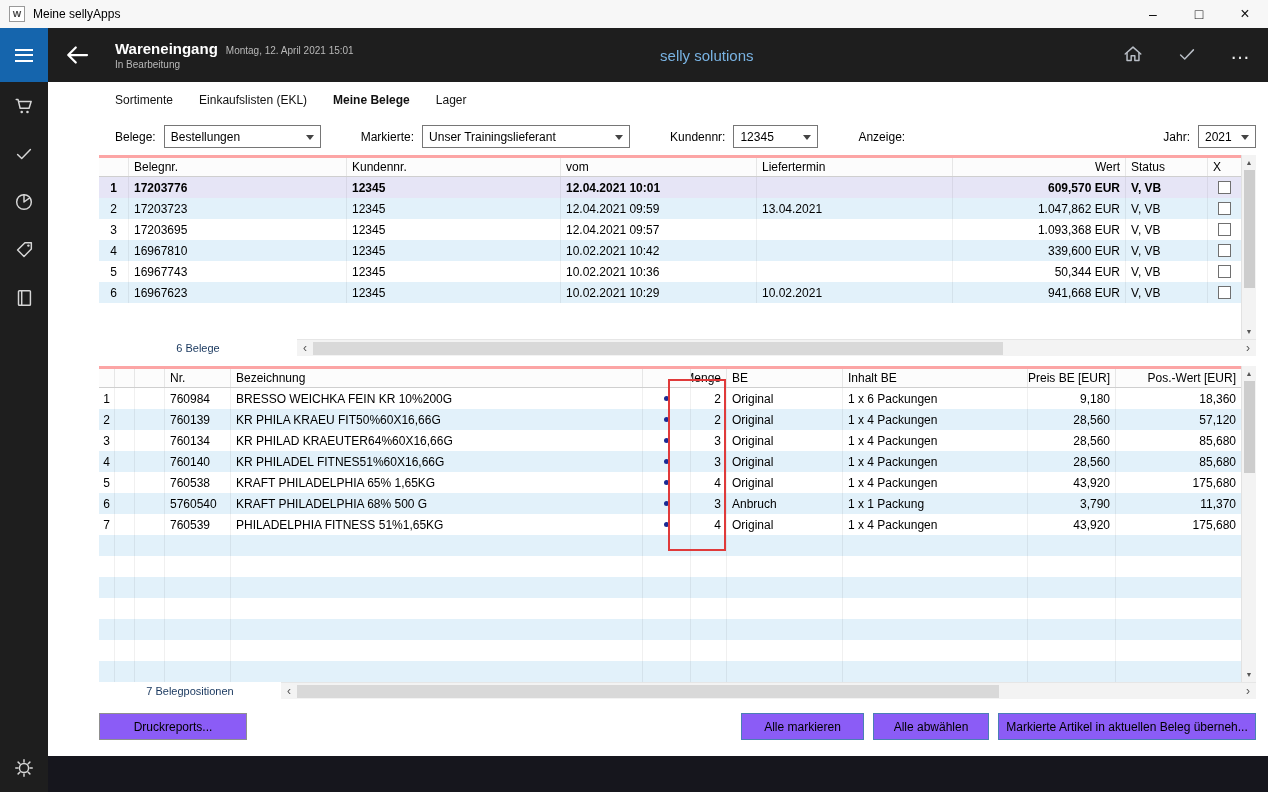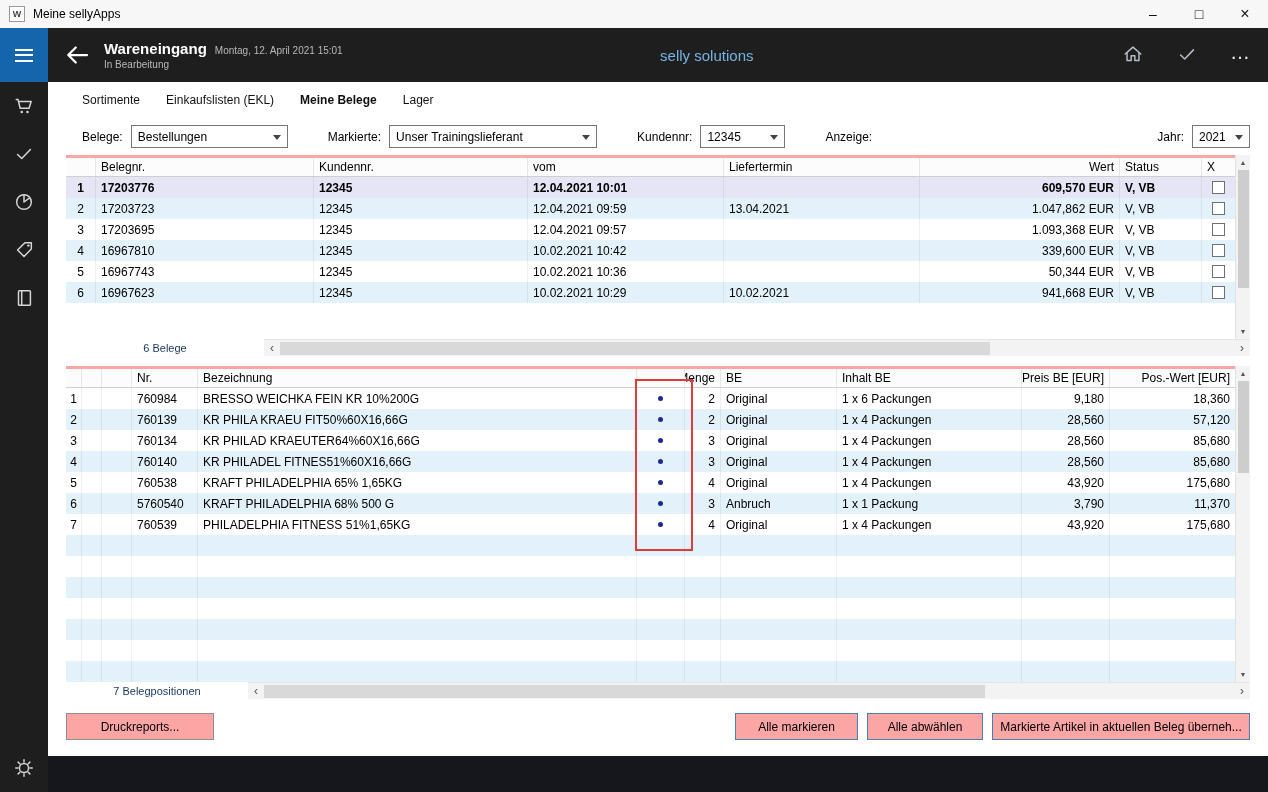--- a/index.html
+++ b/index.html
@@ -26,32 +26,32 @@
   .side-icon { height:48px; display:flex; align-items:center; justify-content:center; }
   .side-icon svg { width:22px; height:22px; }
   .side-icon.settings { margin-top:auto; }
 
   .main { flex:1; display:flex; flex-direction:column; min-width:0; }
 
   
   .header { height:54px; background:#1e1e1e; color:#fff; display:flex; align-items:center;
             padding:0 16px 0 14px; position:relative; flex:0 0 auto; }
   .back-btn { width:30px; height:30px; display:flex; align-items:center; justify-content:center; }
-  .title-block { margin-left:12px; display:flex; flex-direction:column; justify-content:center; }
+  .title-block { margin-left:23px; display:flex; flex-direction:column; justify-content:center; }
   .title-row { display:flex; align-items:baseline; gap:8px; }
   .page-title { font-size:15px; font-weight:bold; }
   .page-datetime { font-size:10px; color:#b9b9b9; }
   .page-status { font-size:10px; color:#b9b9b9; margin-top:2px; }
   .brand { position:absolute; left:54%; transform:translateX(-50%); color:#79b3e3; font-size:15px; }
   .header-icons { margin-left:auto; display:flex; align-items:center; gap:32px; }
   .hicon svg { width:22px; height:22px; }
   .more-btn { font-size:20px; color:#eee; letter-spacing:2px; line-height:12px; padding-bottom:6px; }
 
   
-  .content { flex:1; background:#fff; padding:0 18px; display:flex; flex-direction:column; min-height:0; }
+  .content { flex:1; background:#fff; padding:0 12px; display:flex; flex-direction:column; min-height:0;margin-left:39px; }
 
   .tabs { height:36px; display:flex; align-items:center; gap:26px; padding-left:16px; flex:0 0 auto; }
   .tab { font-size:12px; color:#111; cursor:default; }
   .tab.active { font-weight:bold; }
 
   .filters { height:37px; display:flex; align-items:center; padding-left:16px; flex:0 0 auto; }
   .fgroup { display:flex; align-items:center; margin-right:40px; }
   .fgroup:last-child { margin-right:0; margin-left:auto; }
   .flabel { margin-right:8px; white-space:nowrap; }
   .fselect { height:23px; border:1px solid #767676; background:#fff; display:flex; align-items:center;
@@ -104,21 +104,21 @@
   .hs-arrow.right { margin-left:auto; }
   .hs-thumb { width:72%; height:13px; background:#d9d9d9; }
 
   .annotation { position:absolute; left:569px; top:13px; width:58px; height:172px;
                 border:2px solid #e03a3a; z-index:5; pointer-events:none; }
 
   .gap { height:10px; flex:0 0 auto; }
 
   
   .actions { margin-top:14px; display:flex; align-items:center; flex:0 0 auto; }
-  .btn { height:27px; background:#fca5a5; border:1px solid #8f8f8f; font-size:12px;
+  .btn { height:27px; background:#8b5cf6; border:1px solid #8f8f8f; font-size:12px;
          display:flex; align-items:center; justify-content:center; padding:0 10px;
          white-space:nowrap; overflow:hidden; }
   .btn.blue { border-color:#4a7fb5; }
   .btn-druck { width:148px; }
   .right-actions { margin-left:auto; display:flex; gap:9px; }
   .btn-mark { width:123px; } .btn-unmark { width:116px; } .btn-apply { width:258px; }
 
   .bottom-strip { height:36px; background:#16161d; flex:0 0 auto; }
 
   svg.stroke { fill:none; stroke:#d6d6d6; stroke-width:1.6; stroke-linecap:round; stroke-linejoin:round; }

